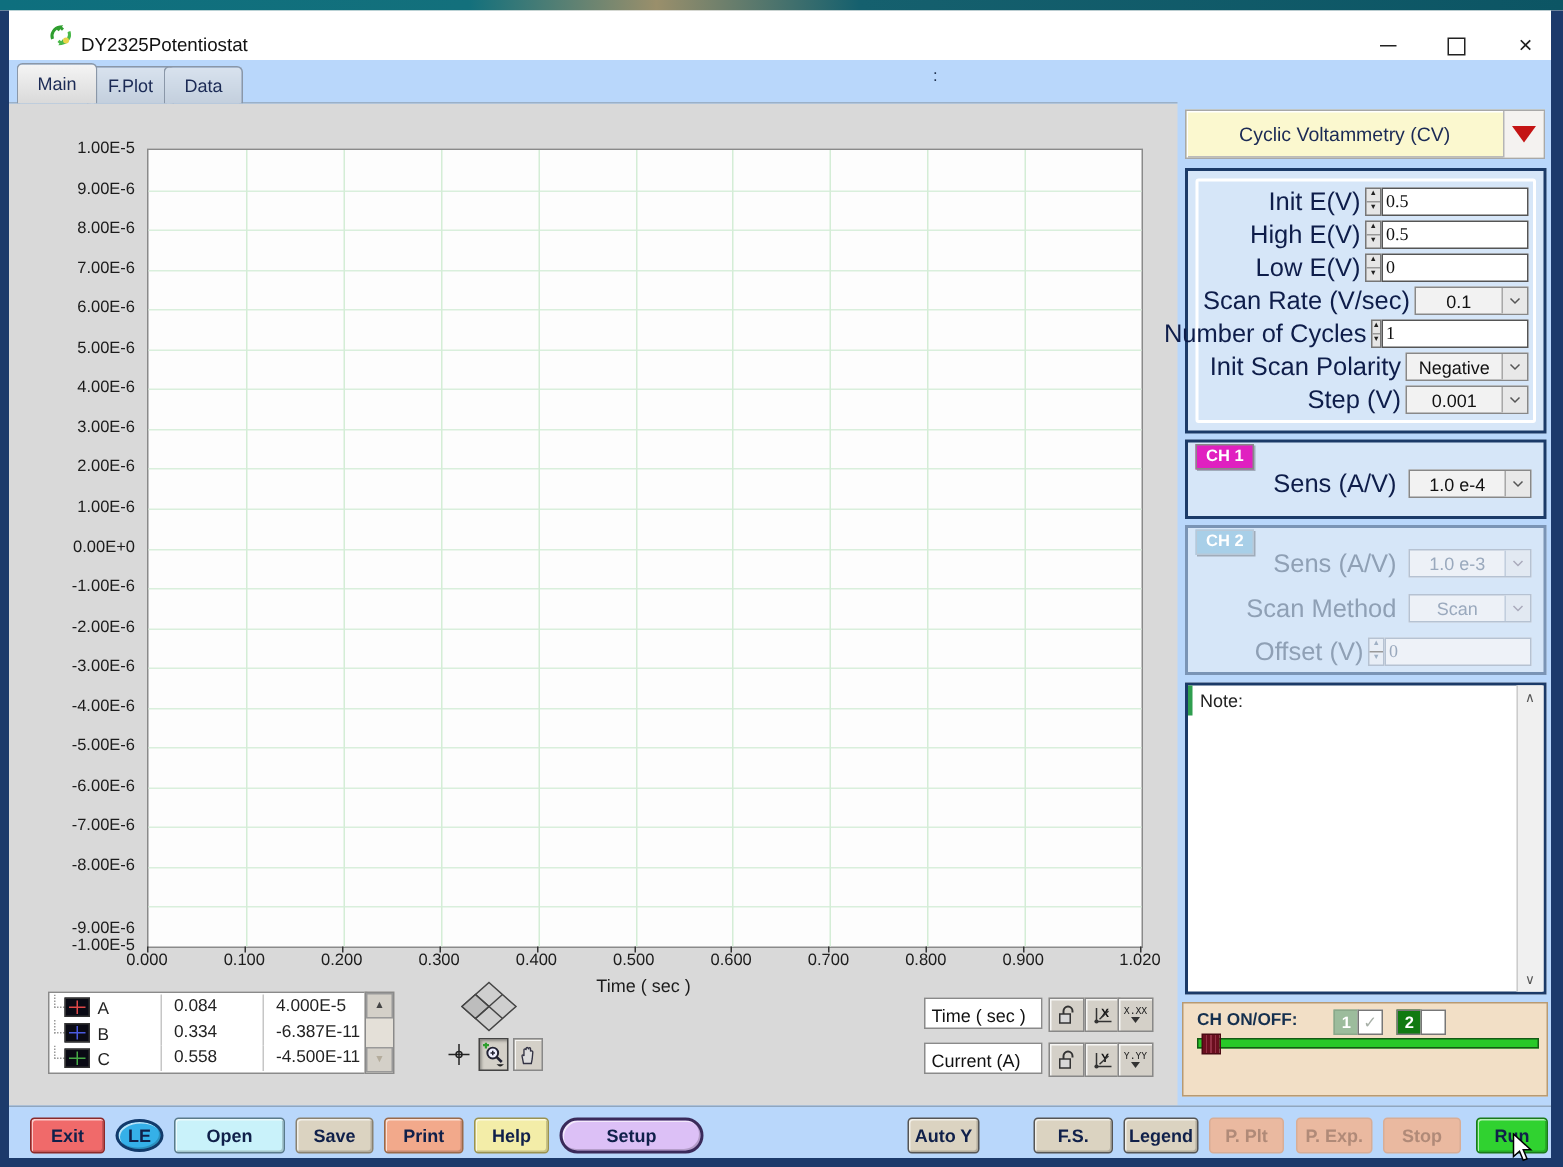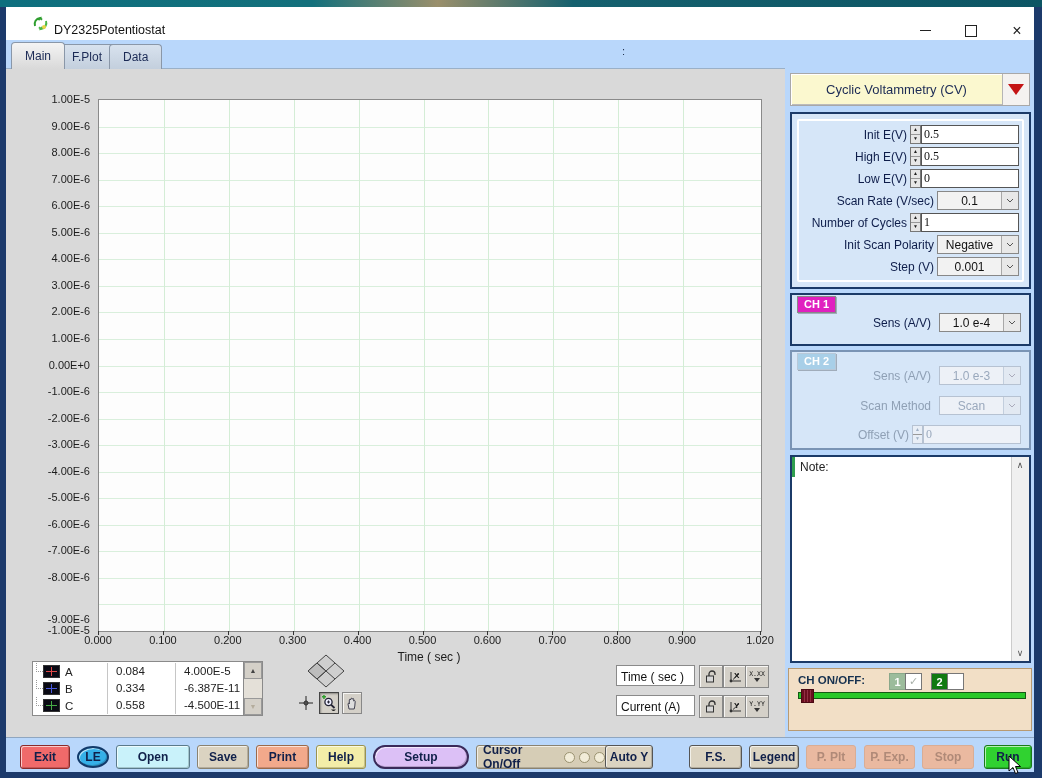--- a/index.html
+++ b/index.html
@@ -66,21 +66,21 @@
     border:1px solid #a8a8a8;box-shadow:inset 1px 1px 0 #fff,inset -1px -1px 0 #bbb;
     display:flex;align-items:center;box-sizing:border-box;}
   #method-label{flex:1;text-align:center;font-size:13px;color:#1b2a55;}
   #method-dd{width:26px;height:100%;background:#f4f2f0;border-left:1px solid #b5b5b5;
     display:flex;align-items:center;justify-content:center;}
   .red-tri{width:0;height:0;border-left:8px solid transparent;border-right:8px solid transparent;
     border-top:11px solid #c41414;}
   #params-inner{position:absolute;left:5px;right:5px;top:5px;bottom:5px;border:2px solid #ffffff;
     border-radius:2px;display:flex;flex-direction:column;justify-content:space-evenly;padding:2px 3px;}
   .prow{display:flex;align-items:center;justify-content:flex-end;height:21px;}
-  .plabel{font-size:12px;color:#0e1d4a;margin-right:3px;white-space:nowrap;}
+  .plabel{font-size:17px;color:#0e1d4a;margin-right:3px;white-space:nowrap;}
   .spin{width:11px;height:19px;border:1px solid #777;background:#e6e6e6;display:flex;flex-direction:column;box-sizing:border-box;}
   .spin span{flex:1;font-size:5px;line-height:6px;text-align:center;color:#222;}
   .spin span:first-child{border-bottom:1px solid #999;}
   .pinput{width:98px;height:19px;border:1px solid #555;background:#fff;font-size:12px;
     padding:0 0 0 2px;box-sizing:border-box;font-family:Liberation Serif, serif;color:#111;}
   .dd{width:82px;height:19px;border:1px solid #888;background:#f2f2f2;display:flex;box-sizing:border-box;}
   .dd .val{flex:1;text-align:center;font-size:12px;color:#111;padding-top:2px;}
   .dd .chev{width:16px;border-left:1px solid #a8a8a8;background:#e8e8e8;
     display:flex;align-items:center;justify-content:center;}
   .badge{position:absolute;left:5px;top:1px;padding:1px 6px 2px 6px;font-size:11px;font-weight:bold;
@@ -112,21 +112,21 @@
   #ch-slider-handle{position:absolute;left:2px;top:-4px;width:11px;height:12px;
     background:repeating-linear-gradient(90deg,#6a0f1f 0 2px,#a8ILL 0);background:repeating-linear-gradient(90deg,#6a0f1f 0 2px,#c49 0 0);
     background:repeating-linear-gradient(90deg,#6a0f1f 0 2px,#933044 2px 3px);border:1px solid #4a0a14;}
   #ready-box{position:absolute;left:4px;top:31px;width:234px;height:26px;background:#e4f8d8;
     border:1px solid #9a9a9a;box-shadow:inset 1px 1px 2px rgba(0,0,0,.2);
     font-size:13px;color:#15304f;padding:4px 0 0 5px;box-sizing:border-box;}
   
   #toolbar{left:6px;top:737px;width:1028px;height:35px;background:#b9d7fb;border-top:1px solid #8fa6c0;}
   .tbtn{position:absolute;top:7px;height:24px;display:flex;align-items:center;justify-content:center;
     font-size:12px;font-weight:bold;color:#10204a;border-radius:3px;
-    box-shadow:inset 1px 1px 0 rgba(255,255,255,.65),inset -1px -1px 0 rgba(0,0,0,.18);box-sizing:border-box;}
+    box-shadow:inset 1px 1px 0 rgba(255,255,255,.65),inset -1px -1px 0 rgba(0,0,0,.18);box-sizing:border-box;text-align:center;}
   .tbtn.disabled{color:#b08a78;box-shadow:none;}
   #leds{display:flex;gap:4px;margin:0 6px;}
   .led{width:9px;height:9px;border-radius:50%;background:#f2ecd8;border:1px solid #9a9270;}
   
   svg{display:block;}
 </style>
 </head>
 <body>
 
 <div id="win">
@@ -514,28 +514,20 @@
       </div>
     <div class="tbtn" style="left:250px;width:53px;background:#f2a98b;border:1px solid #9a6a4a">
         <span>Print</span>
       </div>
     <div class="tbtn" style="left:310px;width:50px;background:#f3eda8;border:1px solid #9a9250">
         <span>Help</span>
       </div>
     <div class="tbtn" style="left:367px;width:96px;border-radius:12px;background:#dcc0f6;border:2px solid #3a2a5a">
         <span>Setup</span>
       </div>
-    <div class="tbtn" style="left:470px;width:136px;background:#d6cdb6;border:1px solid #8a8270;justify-content:flex-start;padding-left:6px">
-      <span style="font-weight:bold">Cursor On/Off</span>
-      <div id="leds">
-        <div class="led"></div>
-        <div class="led"></div>
-        <div class="led"></div>
-      </div>
-    </div>
     <div class="tbtn" style="left:599px;width:48px;background:#dbd3c1;border:1px solid #555">
         <span>Auto Y</span>
       </div>
     <div class="tbtn" style="left:683px;width:53px;background:#dbd3c1;border:1px solid #555">
         <span>F.S.</span>
       </div>
     <div class="tbtn" style="left:743px;width:50px;background:#dbd3c1;border:1px solid #555">
         <span>Legend</span>
       </div>
     <div class="tbtn disabled" style="left:800px;width:50px;background:#eab9a0;border:1px solid #d8ad96">

